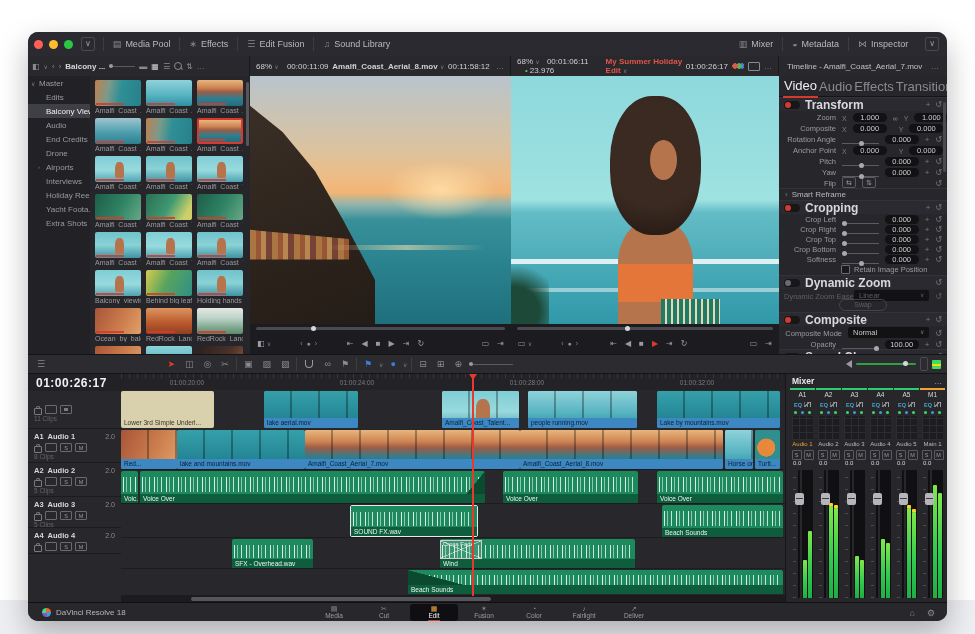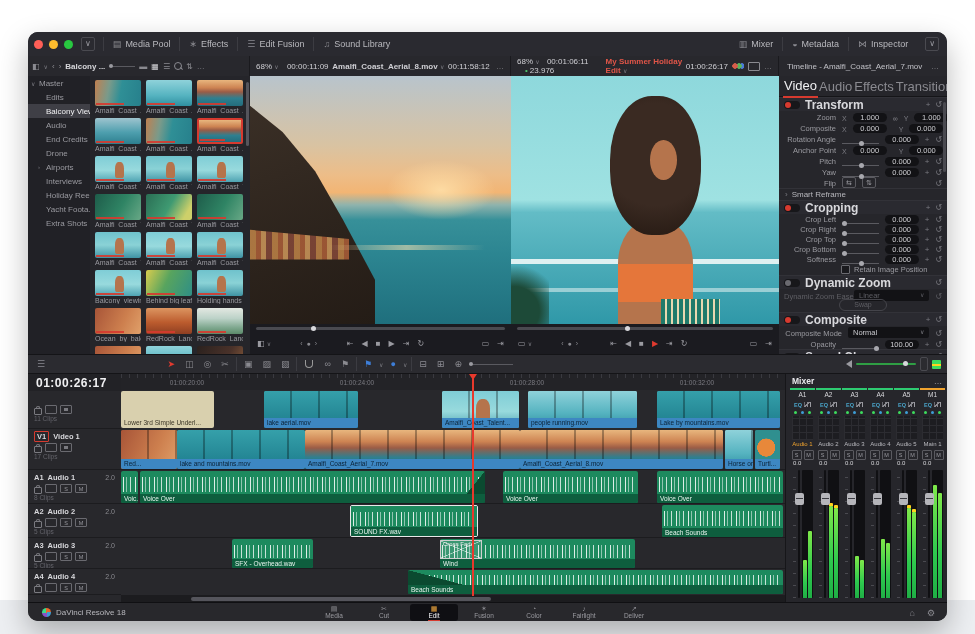--- a/index.html
+++ b/index.html
@@ -812,34 +812,20 @@
           </div>
           <div class="thead-icons">
             <span class="ilock"></span>
             <span class="ibx"></span>
             <span class="ibx mon"></span>
 
           </div>
           <div class="tinfo">11 Clips</div>
         </div>
 
-        <div class="thead video" style="height: 41px;">
-          <div class="thead-row1">
-            <span class="tbadge selbadge">V1</span>
-            <span class="tname2">Video 1</span>
-            <span class="tch"></span>
-          </div>
-          <div class="thead-icons">
-            <span class="ilock"></span>
-            <span class="ibx"></span>
-            <span class="ibx mon"></span>
-
-          </div>
-          <div class="tinfo">17 Clips</div>
-        </div>
 
         <div class="thead" style="height: 34px;">
           <div class="thead-row1">
             <span class="tbadge">A1</span>
             <span class="tname2">Audio 1</span>
             <span class="tch">2.0</span>
           </div>
           <div class="thead-icons">
             <span class="ilock"></span>
             <span class="ibx"></span>

